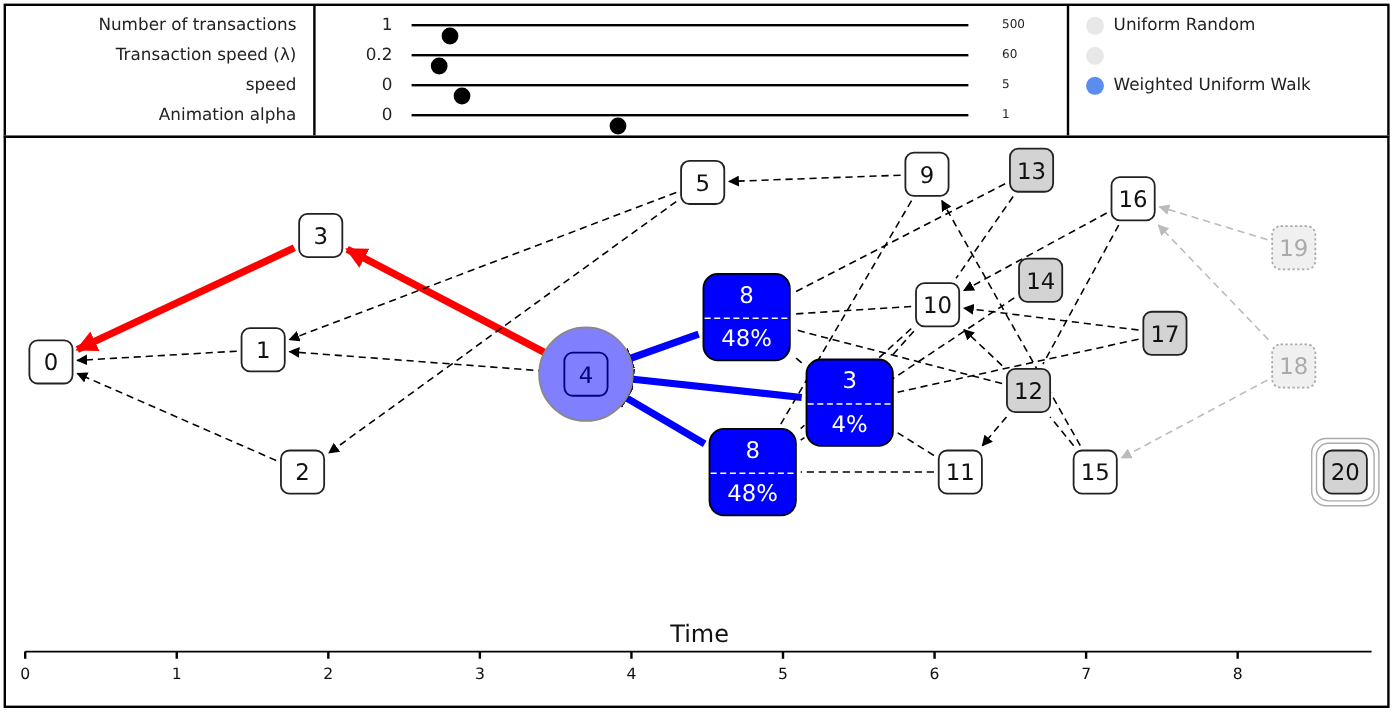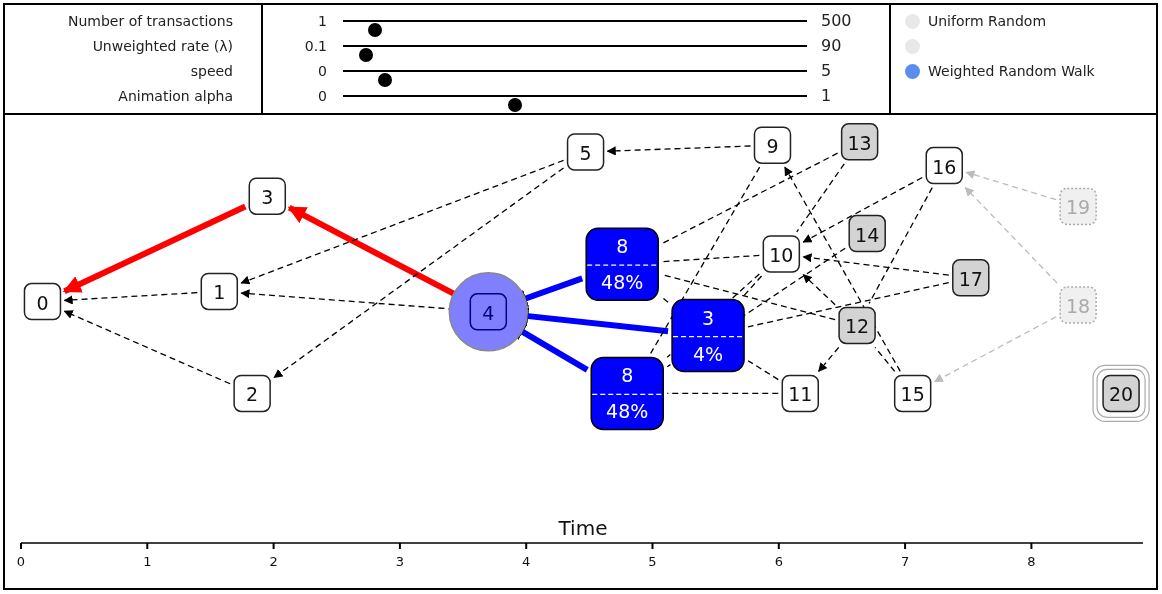--- a/index.html
+++ b/index.html
@@ -3,59 +3,59 @@
 <meta charset="utf-8">
 <style>
   html, body { margin:0; padding:0; background:#fff; }
   body { width:1162px; height:594px; position:relative; overflow:hidden;
          font-family: "DejaVu Sans", "Liberation Sans", sans-serif; color:#222; }
   .panel { position:absolute; border:2px solid #000; box-sizing:border-box; background:#fff; }
   #controls { left:3px; top:3px; width:1155px; height:112px; }
   #labels-col { position:absolute; left:0; top:0; width:256px; height:108px; border-right:2px solid #000; }
   #sliders-col { position:absolute; left:258px; top:0; width:626px; height:108px; border-right:2px solid #000; }
   #radio-col { position:absolute; left:886px; top:0; width:265px; height:80px; }
-  .ctl-label { position:absolute; right:28px; font-size:14px; height:20px; line-height:20px; white-space:nowrap; }
+  .ctl-label { position:absolute; right:14px; font-size:14px; height:20px; line-height:20px; white-space:nowrap; }
   .slider-row { position:absolute; left:0; width:626px; height:20px; }
   .slider-min { position:absolute; right:562px; top:0; font-size:14px; line-height:20px; text-align:right; }
   .slider-track { position:absolute; left:80px; width:464px; top:9px; height:2px; background:#000; }
   .slider-knob { position:absolute; top:3px; width:14px; height:14px; margin-left:-7px; border-radius:50%; background:#000; cursor:pointer; }
-  .slider-max { position:absolute; left:558px; top:0; font-size:16px; line-height:20px; }
+  .slider-max { position:absolute; left:572px; top:0; font-size:10px; line-height:20px; }
   .radio-row { position:absolute; left:14px; height:20px; display:flex; align-items:center; cursor:pointer; }
   .radio-dot { width:15px; height:15px; border-radius:50%; background:#e8e8e8; margin-right:8px; }
   .radio-dot.on { background:#5b8def; }
   .radio-label { font-size:14px; }
   #graph { left:3px; top:113px; width:1155px; height:477px; }
   #graph svg { position:absolute; left:0; top:0; }
   .node-text { font-size:19px; text-anchor:middle; dominant-baseline:central; fill:#111; }
   .axis-label { font-size:13px; text-anchor:middle; fill:#111; }
 </style>
 </head>
 <body>
 
 <div id="controls" class="panel">
   <div id="labels-col">
     <div class="ctl-label" style="top:6px">Number of transactions</div>
-    <div class="ctl-label" style="top:31px">Unweighted rate (λ)</div>
+    <div class="ctl-label" style="top:31px">Transaction speed (λ)</div>
     <div class="ctl-label" style="top:56px">speed</div>
     <div class="ctl-label" style="top:81px">Animation alpha</div>
   </div>
   <div id="sliders-col">
     <div class="slider-row" style="top:6px">
       <span class="slider-min">1</span>
       <div class="slider-track">
           <div class="slider-knob" style="left: 7%;"></div>
         </div>
       <span class="slider-max">500</span>
     </div>
     <div class="slider-row" style="top:31px">
-      <span class="slider-min">0.1</span>
+      <span class="slider-min">0.2</span>
       <div class="slider-track">
           <div class="slider-knob" style="left: 5%;"></div>
         </div>
-      <span class="slider-max">90</span>
+      <span class="slider-max">60</span>
     </div>
     <div class="slider-row" style="top:56px">
       <span class="slider-min">0</span>
       <div class="slider-track">
           <div class="slider-knob" style="left: 9%;"></div>
         </div>
       <span class="slider-max">5</span>
     </div>
     <div class="slider-row" style="top:81px">
       <span class="slider-min">0</span>
@@ -68,21 +68,21 @@
   <div id="radio-col">
     <div class="radio-row" style="top:6px">
       <span class="radio-dot"></span>
       <span class="radio-label">Uniform Random</span>
     </div>
     <div class="radio-row" style="top:31px">
       <span class="radio-dot"></span>
     </div>
     <div class="radio-row" style="top:56px">
       <span class="radio-dot on"></span>
-      <span class="radio-label">Weighted Random Walk</span>
+      <span class="radio-label">Weighted Uniform Walk</span>
     </div>
   </div>
 </div>
 
 <div id="graph" class="panel">
   <svg id="gsvg" width="1151" height="473">
     <defs>
       <marker id="arr-black" viewBox="0 0 10 10" refX="9" refY="5" markerWidth="7" markerHeight="7" orient="auto-start-reverse">
         <path d="M0,0 L10,5 L0,10 z" fill="#000"></path>
       </marker>

